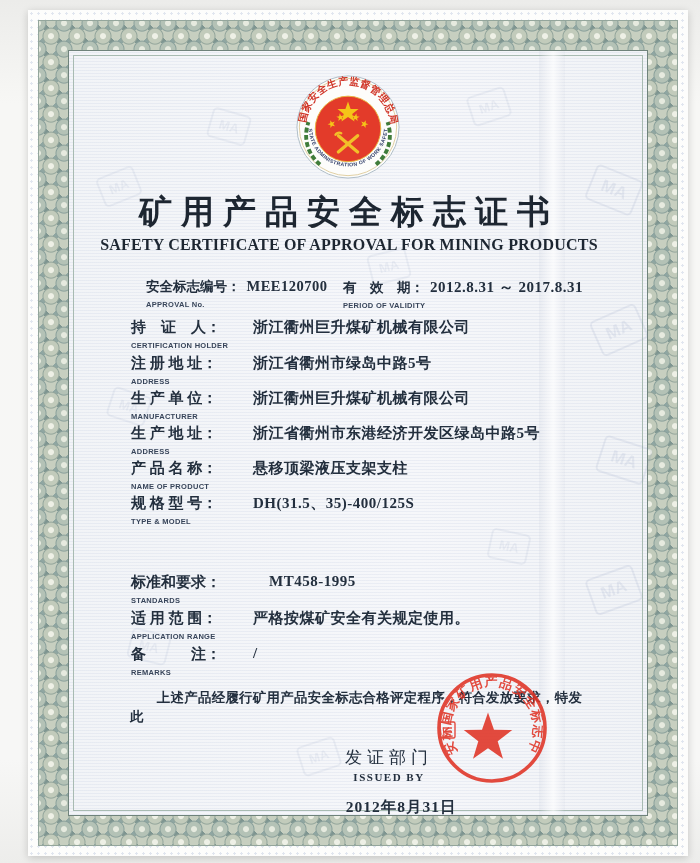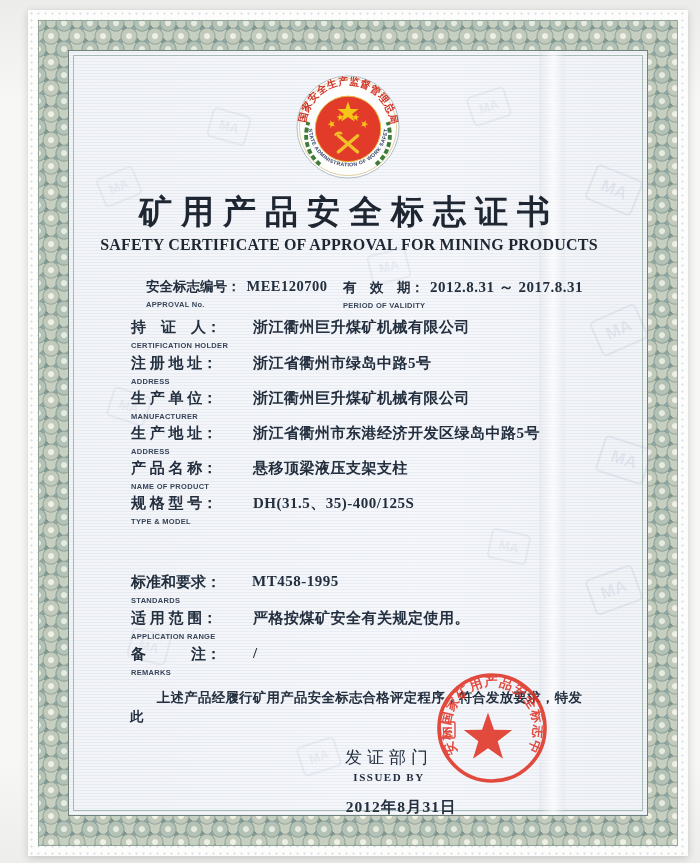--- a/index.html
+++ b/index.html
@@ -201,21 +201,21 @@
             <div class="lab-cn">规 格 型 号：</div>
         <div class="lab-en">TYPE &amp; MODEL</div>
           </div>
         <span class="val">DH(31.5、35)-400/125S</span>
       </div>
       <div class="row" style="top:563px">
         <div class="labwrap">
             <div class="lab-cn">标准和要求：</div>
         <div class="lab-en">STANDARDS</div>
           </div>
-        <span class="val" style="margin-left:3px">MT458-1995</span>
+        <span class="val" style="margin-left:20px">MT458-1995</span>
       </div>
       <div class="row" style="top:599px">
         <div class="labwrap">
             <div class="lab-cn">适 用 范 围：</div>
         <div class="lab-en">APPLICATION RANGE</div>
           </div>
         <span class="val">严格按煤矿安全有关规定使用。</span>
       </div>
       <div class="row" style="top:635px">
         <div class="labwrap">

